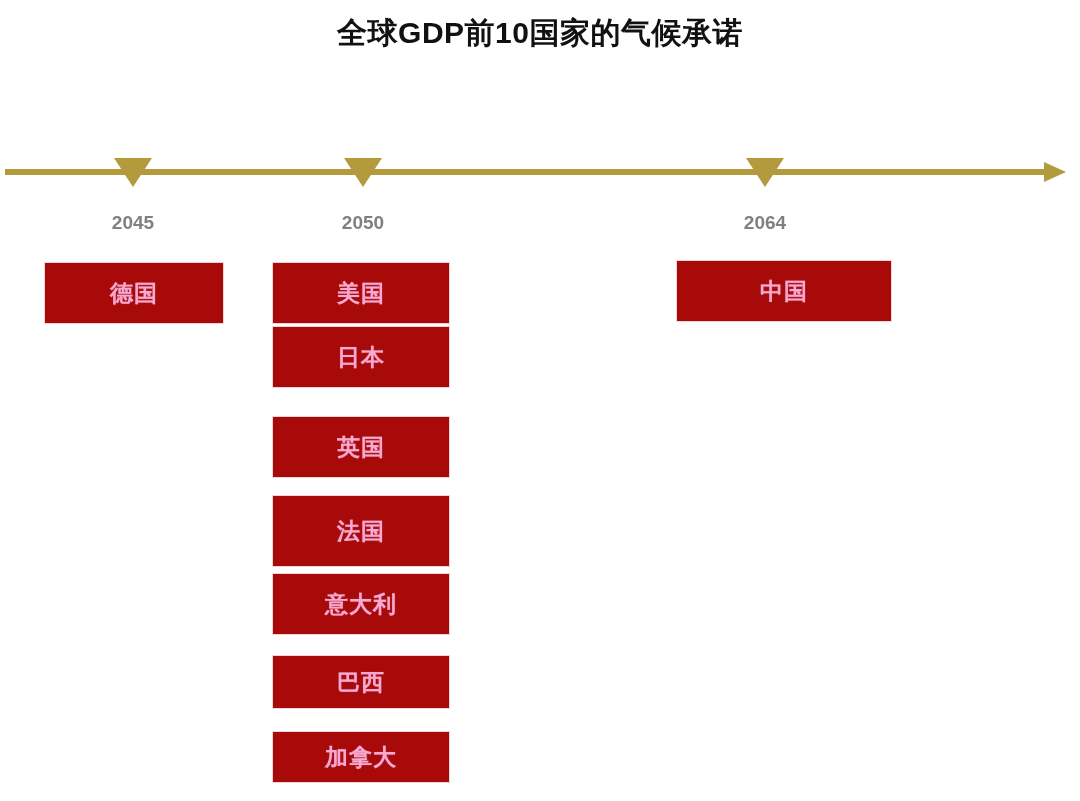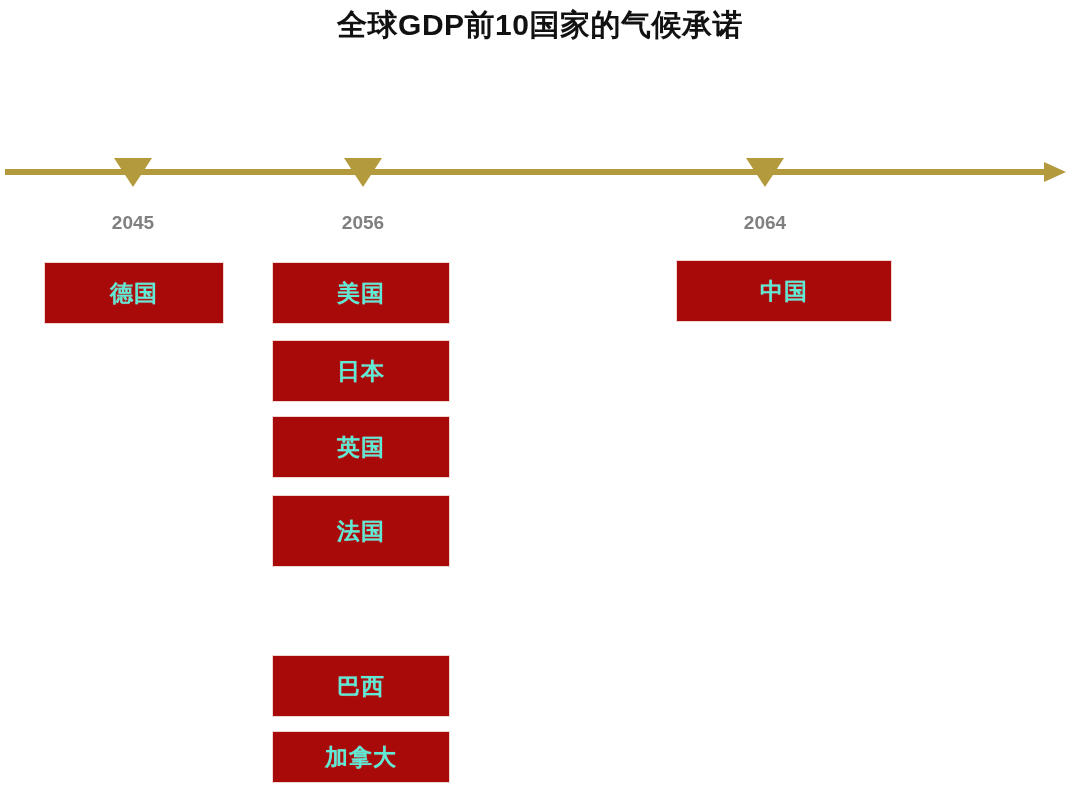--- a/index.html
+++ b/index.html
@@ -19,21 +19,21 @@
     position: relative;
     width: 1080px;
     height: 801px;
     background: #ffffff;
   }
 
   
   #title {
     position: absolute;
     left: 0;
-    top: 4px;
+    top: 12px;
     width: 1080px;
     text-align: center;
     font-size: 30px;
     font-weight: bold;
     color: #111111;
     letter-spacing: 0.5px;
     line-height: 42px;
     white-space: nowrap;
   }
 
@@ -57,21 +57,21 @@
     color: #808080;
     line-height: 30px;
   }
 
   
   .country-box {
     position: absolute;
     background: #a80a0a;
     border: 1px solid #f0d5d5;
     box-sizing: border-box;
-    color: #5eead4;
+    color: #f9a8d4;
     font-size: 23px;
     font-weight: bold;
     display: flex;
     align-items: center;
     justify-content: center;
     letter-spacing: 1px;
     text-shadow: 0 0 1px rgba(255,255,255,0.35);
   }
 
   .col-2045 { left: 44px;  width: 180px; }
@@ -92,27 +92,28 @@
 
       <polygon points="1044,12 1066,22 1044,32" fill="#b39a3c"></polygon>
 
       <polygon points="114,8 152,8 133,37" fill="#b39a3c"></polygon>
       <polygon points="344,8 382,8 363,37" fill="#b39a3c"></polygon>
       <polygon points="746,8 784,8 765,37" fill="#b39a3c"></polygon>
     </svg>
   </div>
 
   <div class="year-label" style="left:53px;">2045</div>
-  <div class="year-label" style="left:283px;">2056</div>
+  <div class="year-label" style="left:283px;">2050</div>
   <div class="year-label" style="left:685px;">2064</div>
 
   <div class="country-box col-2045" style="top:262px; height:62px;">德国</div>
 
   <div class="country-box col-2050" style="top:262px; height:62px;">美国</div>
-  <div class="country-box col-2050" style="top:340px; height:62px;">日本</div>
+  <div class="country-box col-2050" style="top:326px; height:62px;">日本</div>
   <div class="country-box col-2050" style="top:416px; height:62px;">英国</div>
   <div class="country-box col-2050" style="top:495px; height:72px;">法国</div>
-  <div class="country-box col-2050" style="top:655px; height:62px;">巴西</div>
+  <div class="country-box col-2050" style="top:573px; height:62px;">意大利</div>
+  <div class="country-box col-2050" style="top:655px; height:54px;">巴西</div>
   <div class="country-box col-2050" style="top:731px; height:52px;">加拿大</div>
 
   <div class="country-box col-2060" style="top:260px; height:62px;">中国</div>
 
 </div>
 
 </body></html>

